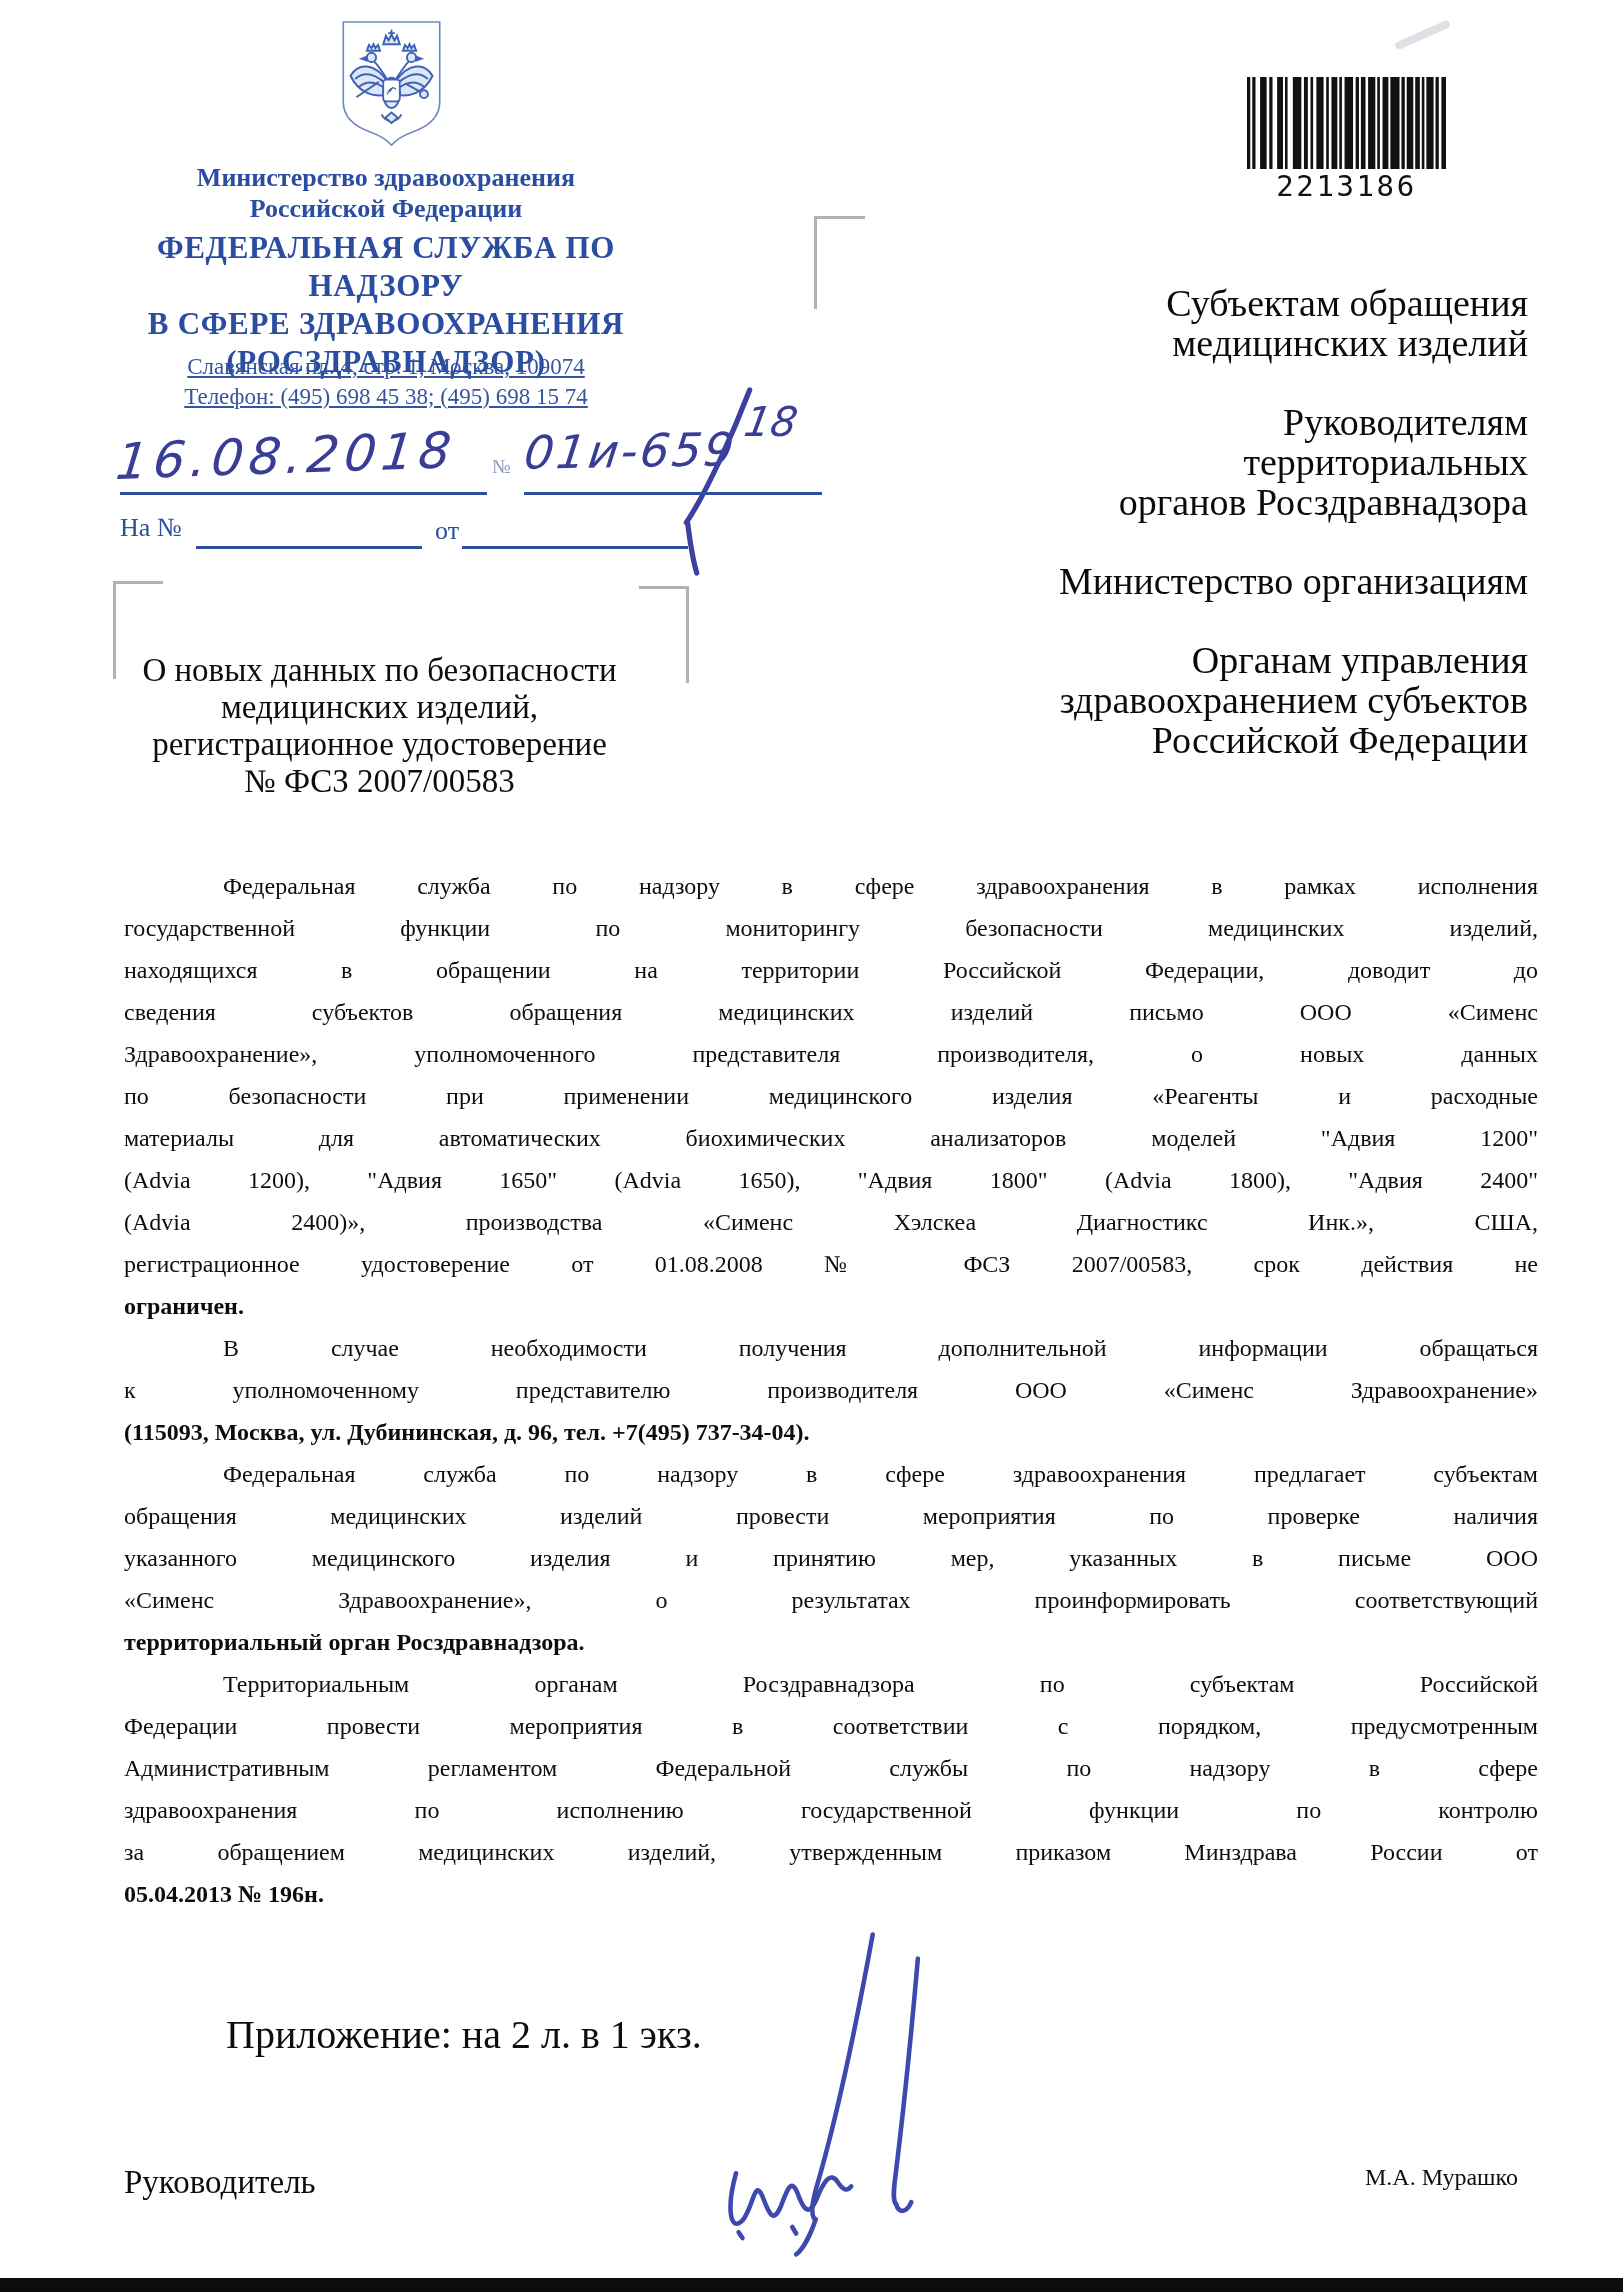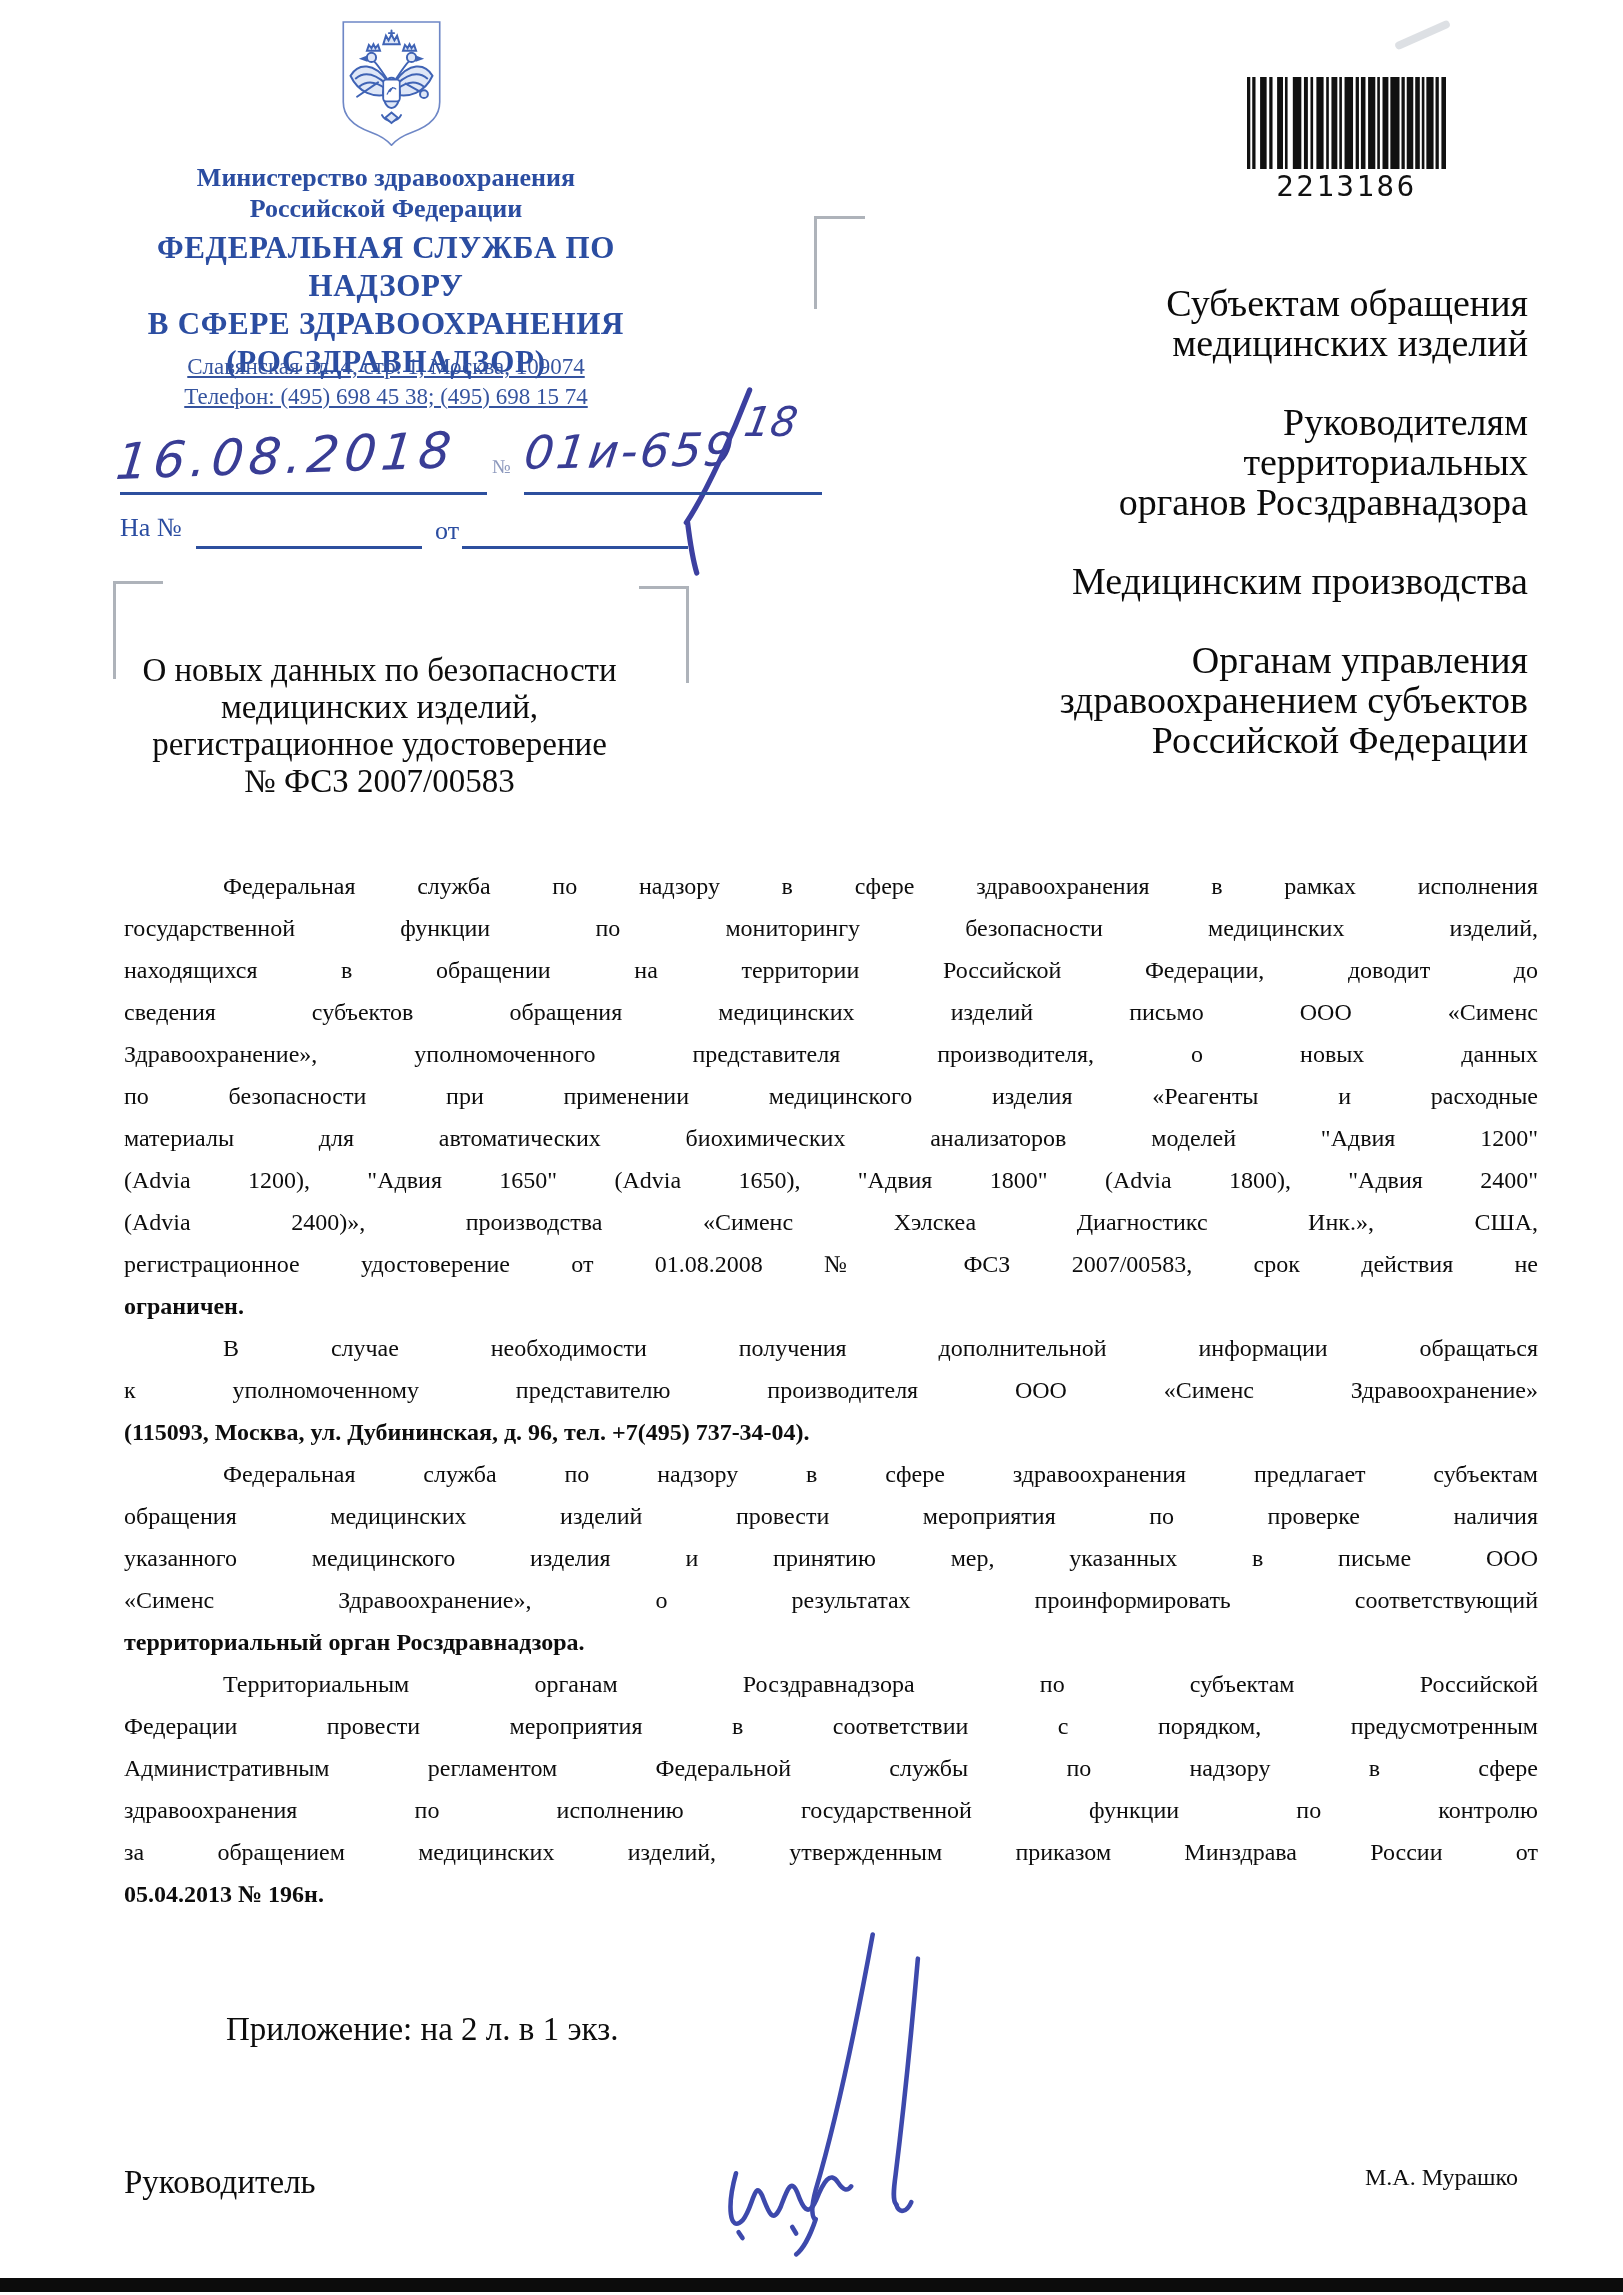--- a/index.html
+++ b/index.html
@@ -46,21 +46,21 @@
   
   .subject{position:absolute; left:98px; top:652px; width:563px; text-align:center;
     font-size:33px; line-height:37px;}
   
   .body-text{position:absolute; left:124px; top:865px; width:1414px; font-size:24px;
     line-height:42px; color:#0d0d0d;}
   .bodyline{text-align:justify; text-align-last:justify; white-space:nowrap;}
   .bodyline.parend{text-align-last:left;font-weight:bold;}
   .bodyline.indent{padding-left:99px;}
   
-  .attachment{position:absolute; left:226px; top:2011px; font-size:33px;}
+  .attachment{position:absolute; left:226px; top:2011px; font-size:40px;}
   .signer-title{position:absolute; left:124px; top:2164px; font-size:33px;}
   .signer-name{position:absolute; left:1263px; top:2164px; width:255px; text-align:right; font-size:24px;}
   .signature{position:absolute; left:681px; top:1918px; width:301px; height:347px;}
   
   .bottom-bar{position:absolute; left:0; top:2278px; width:1624px; height:13.7px; background:#0c0c0c;}
 </style>
 </head>
 <body>
 
 <div class="page" style="--accent: #2b4da1; --ink: #393d95;">
@@ -175,21 +175,21 @@
       <div class="recipient-group">
         <div>Субъектам обращения</div>
         <div>медицинских изделий</div>
       </div>
       <div class="recipient-group">
         <div>Руководителям</div>
         <div>территориальных</div>
         <div>органов Росздравнадзора</div>
       </div>
       <div class="recipient-group">
-        <div>Медицинским производства</div>
+        <div>Министерство организациям</div>
       </div>
       <div class="recipient-group">
         <div>Органам управления</div>
         <div>здравоохранением субъектов</div>
         <div>Российской Федерации</div>
       </div>
     </div>
 
   <div class="subject" id="subject">
       <div>О новых данных по безопасности</div>

